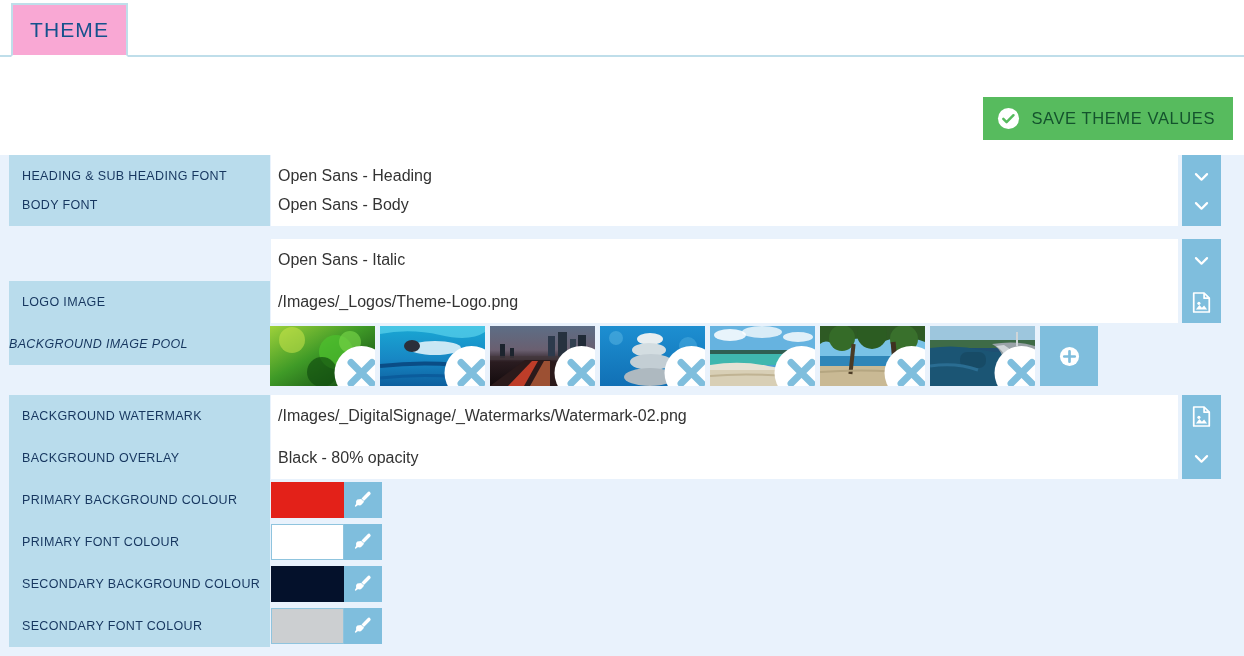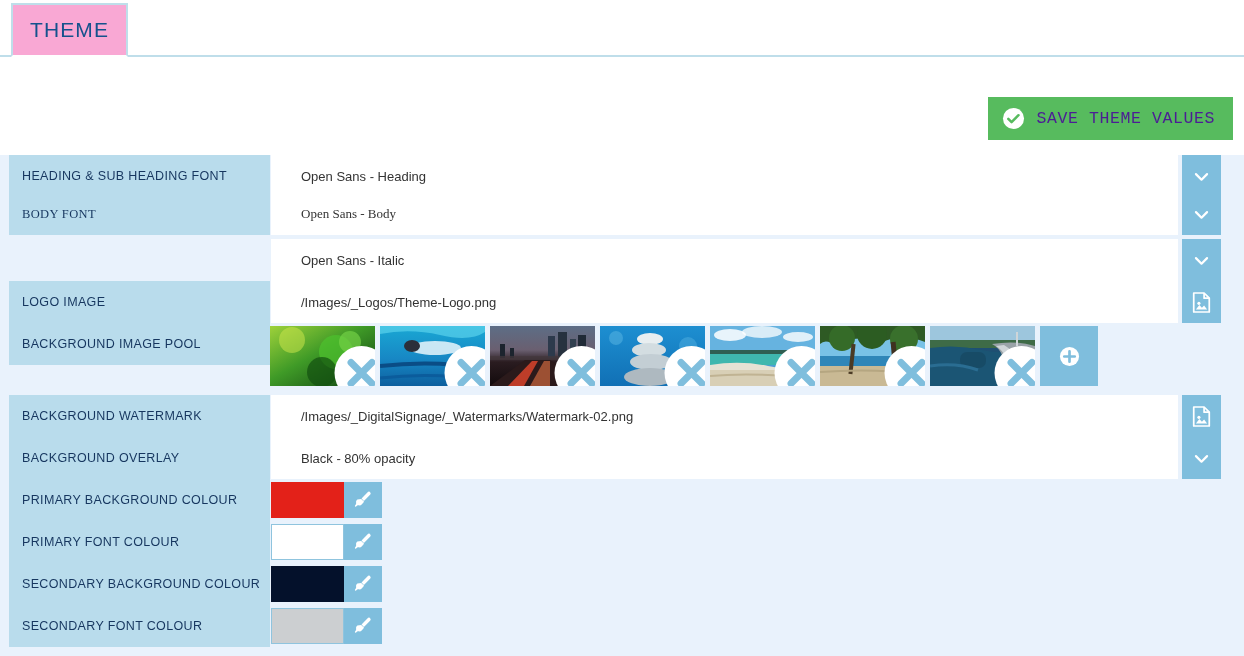--- a/index.html
+++ b/index.html
@@ -59,26 +59,25 @@
     height: 43px;
     background: #57bb5e;
     display: flex;
     align-items: center;
     padding: 0 18px 0 14px;
     cursor: pointer;
     border: none;
     box-sizing: border-box;
   }
   .save-btn-label {
-    color: #4c1d95;
+    color: #14532d;
     font-size: 16.5px;
     letter-spacing: 0.6px;
     margin-left: 11px;
     white-space: nowrap;
-    font-family: Liberation Mono, monospace;
   }
   .check-icon { width: 23px; height: 23px; display: block; }
 
   
   .theme-table {
     position: absolute;
     left: 0;
     top: 155px;
     width: 1244px;
     height: 501px;
@@ -117,24 +116,23 @@
     top: 0;
     width: 907px;
     height: 42px;
     background: #ffffff;
     display: flex;
     align-items: center;
     box-sizing: border-box;
     padding-left: 7px;
   }
   .value-text {
-    font-size: 13px;
+    font-size: 16px;
     color: #333333;
     white-space: nowrap;
-    margin-left: 23px;
   }
   .action-cell {
     position: absolute;
     left: 1182px;
     top: 0;
     width: 39px;
     height: 42px;
     background: #7fbedd;
     display: flex;
     align-items: center;
@@ -151,22 +149,22 @@
     left: 0;
     width: 1244px;
     height: 72px;
   }
   .pool-label {
     position: absolute;
     left: 9px; top: 0;
     width: 261px; height: 42px;
     background: #b9dcec;
     display: flex; align-items: center;
-    padding-left: 13px;
-    box-sizing: border-box;
+    box-sizing: border-box;
+    font-style: italic;
   }
   .thumbs {
     position: absolute;
     left: 270px;
     top: 3px;
     display: flex;
   }
   .thumb {
     position: relative;
     width: 105px;
@@ -254,21 +252,21 @@
     </div>
     <div class="action-cell">
       <span>
         <svg class="chev-icon" viewBox="0 0 24 24">
             <path d="M5 9l7 7 7-7" fill="none" stroke="#ffffff" stroke-width="2.8" stroke-linecap="round" stroke-linejoin="round"></path>
           </svg>
       </span>
     </div>
   </div>
 
-  <div class="row" style="top:38px;font-family:Liberation Serif, serif;">
+  <div class="row" style="top:29px;">
     <div class="label-cell">
       <span class="label-text">BODY FONT</span>
     </div>
     <div class="value-cell">
       <span class="value-text">Open Sans - Body</span>
     </div>
     <div class="action-cell">
       <span>
         <svg class="chev-icon" viewBox="0 0 24 24">
             <path d="M5 9l7 7 7-7" fill="none" stroke="#ffffff" stroke-width="2.8" stroke-linecap="round" stroke-linejoin="round"></path>

